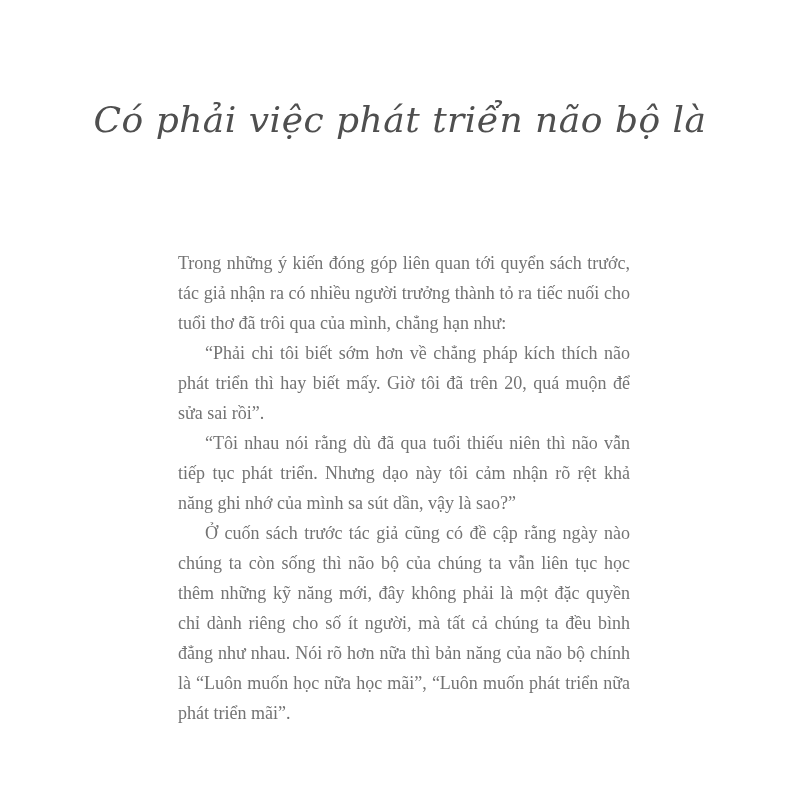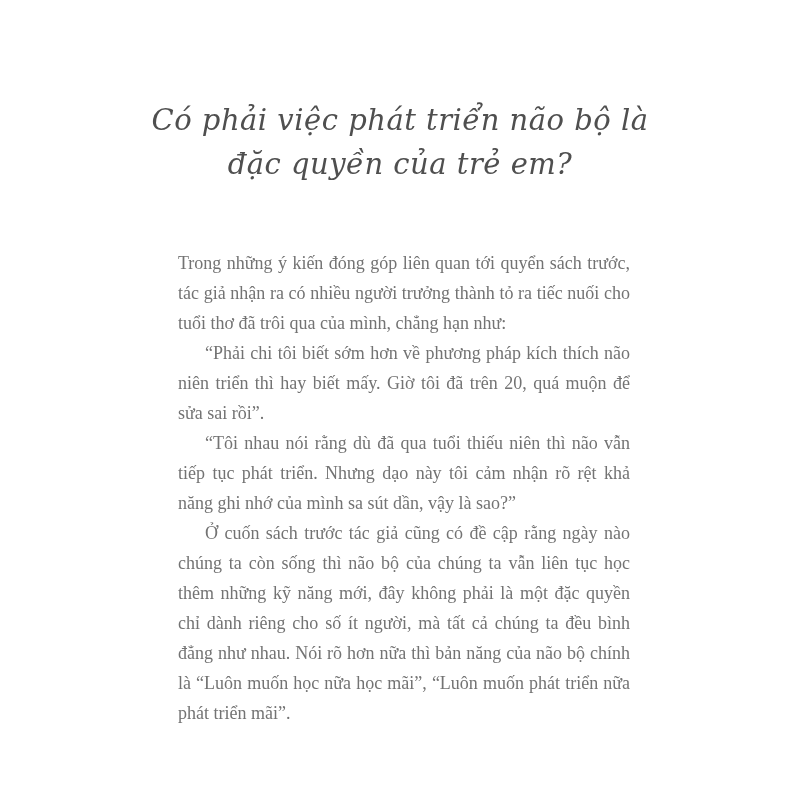--- a/index.html
+++ b/index.html
@@ -14,21 +14,21 @@
     background: #ffffff;
     overflow: hidden;
     font-family: "Liberation Serif", serif;
   }
   .title-block {
     padding-top: 98px;
     text-align: center;
     font-family: "DejaVu Serif", serif;
     font-style: italic;
     font-weight: 400;
-    font-size: 29px;
+    font-size: 36px;
     line-height: 44px;
     color: #4f4f4f;
     letter-spacing: 0.5px;
   }
   .title-line {
     display: block;
   }
   .content {
     position: absolute;
     left: 178px;
@@ -50,23 +50,22 @@
     text-indent: 0;
   }
 </style>
 </head>
 <body>
 
 <div class="page">
 
   <div class="title-block">
     <span class="title-line">Có phải việc phát triển não bộ là</span>
-    <span class="title-line">đặc quyền của trẻ em?</span>
   </div>
 
   <div class="content">
     <p class="no-indent">Trong những ý kiến đóng góp liên quan tới quyển sách trước, tác giả nhận ra có nhiều người trưởng thành tỏ ra tiếc nuối cho tuổi thơ đã trôi qua của mình, chẳng hạn như:</p>
-    <p>“Phải chi tôi biết sớm hơn về phương pháp kích thích não niên triển thì hay biết mấy. Giờ tôi đã trên 20, quá muộn để sửa sai rồi”.</p>
+    <p>“Phải chi tôi biết sớm hơn về chẳng pháp kích thích não phát triển thì hay biết mấy. Giờ tôi đã trên 20, quá muộn để sửa sai rồi”.</p>
     <p>“Tôi nhau nói rằng dù đã qua tuổi thiếu niên thì não vẫn tiếp tục phát triển. Nhưng dạo này tôi cảm nhận rõ rệt khả năng ghi nhớ của mình sa sút dần, vậy là sao?”</p>
     <p>Ở cuốn sách trước tác giả cũng có đề cập rằng ngày nào chúng ta còn sống thì não bộ của chúng ta vẫn liên tục học thêm những kỹ năng mới, đây không phải là một đặc quyền chỉ dành riêng cho số ít người, mà tất cả chúng ta đều bình đẳng như nhau. Nói rõ hơn nữa thì bản năng của não bộ chính là “Luôn muốn học nữa học mãi”, “Luôn muốn phát triển nữa phát triển mãi”.</p>
   </div>
 
 </div>
 
 </body></html>

